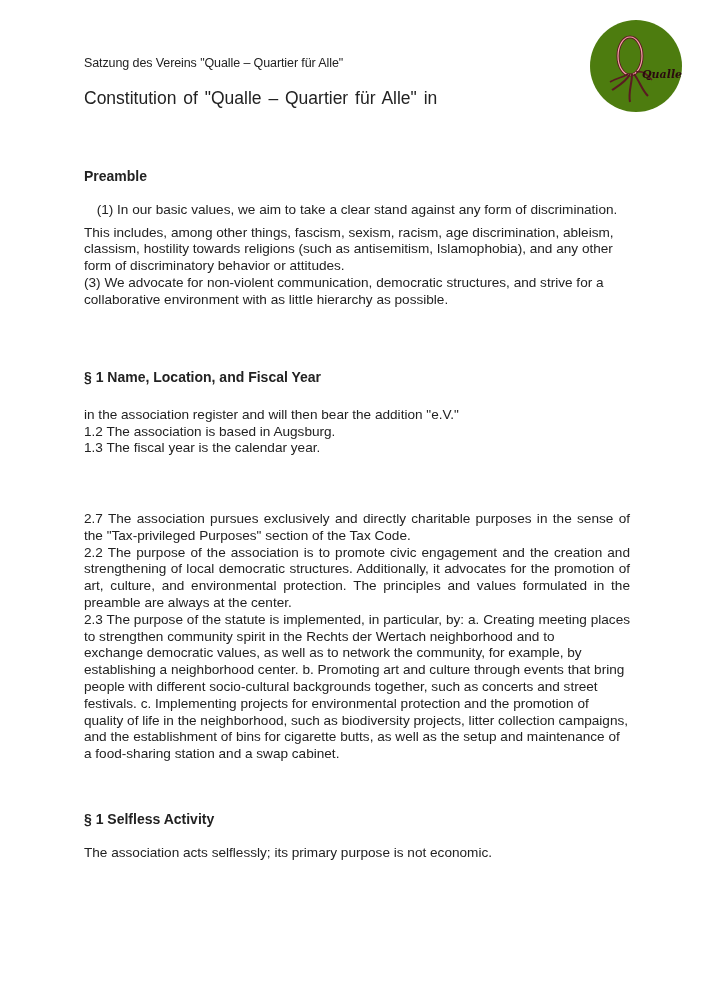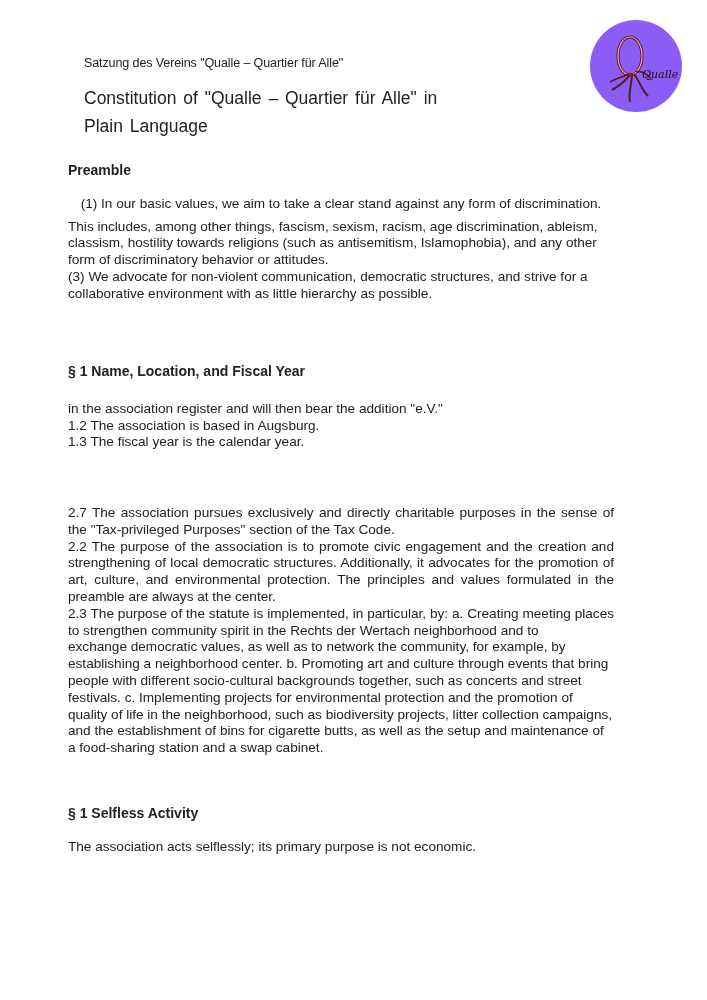--- a/index.html
+++ b/index.html
@@ -4,31 +4,31 @@
   <style>
     html, body { margin: 0; padding: 0; background: #ffffff; }
     body {
       width: 707px; height: 1000px; position: relative; overflow: hidden;
       font-family: "Liberation Sans", "DejaVu Sans", sans-serif;
       color: #222222;
     }
     .page { position: absolute; left: 0; top: 0; width: 707px; height: 1000px; }
     .logo {
       position: absolute; left: 590px; top: 20px; width: 92px; height: 92px;
-      border-radius: 50%; background: #8b5cf6;
+      border-radius: 50%; background: #4d7c0f; font-weight: bold;
     }
     .logo svg { position: absolute; left: 0; top: 0; width: 92px; height: 92px; }
     .subtitle {
       position: absolute; left: 84px; top: 56px; font-size: 12.5px; letter-spacing: -0.1px;
     }
     .title {
       position: absolute; left: 84px; top: 84px; font-size: 17.5px; line-height: 28px;
       width: 400px; word-spacing: 2px;
     }
-    .block { position: absolute; left: 68px; width: 546px; font-size: 13.6px; line-height: 16.8px; }
+    .block { position: absolute; left: 84px; width: 546px; font-size: 13.6px; line-height: 16.8px; margin-top: 6px; }
     .heading { font-weight: bold; font-size: 14px; }
     .para { margin: 0; }
     .justify { text-align: justify; }
     .gap { height: 6px; }
   </style>
 </head>
 <body>
 
 <div class="page">
 
@@ -42,21 +42,20 @@
       <path d="M38 54 C32 58 26 58 20 62" fill="none" stroke="#5a1a22" stroke-width="1.6"></path>
       <path d="M46 52 C54 50 58 56 62 60" fill="none" stroke="#5a1a22" stroke-width="1.6"></path>
       <text x="52" y="58" font-size="11" font-style="italic" fill="#2a0a0e" font-family="DejaVu Serif, serif">Qualle</text>
     </svg>
   </div>
 
   <div class="subtitle">Satzung des Vereins "Qualle – Quartier für Alle"</div>
 
   <div class="title">
     <div>Constitution of "Qualle – Quartier für Alle" in</div>
-    <div>Plain Language</div>
   </div>
 
   <div class="block" style="top:162px;">
     <div class="heading">Preamble</div>
     <div style="height:17px;"></div>
     <p class="para" style="white-space:nowrap;text-align:center;">(1) In our basic values, we aim to take a clear stand against any form of discrimination.</p>
     <div class="gap"></div>
     <p class="para">This includes, among other things, fascism, sexism, racism, age discrimination, ableism, classism, hostility towards religions (such as antisemitism, Islamophobia), and any other form of discriminatory behavior or attitudes.</p>
     <p class="para">(3) We advocate for non-violent communication, democratic structures, and strive for a collaborative environment with as little hierarchy as possible.</p>
   </div>

